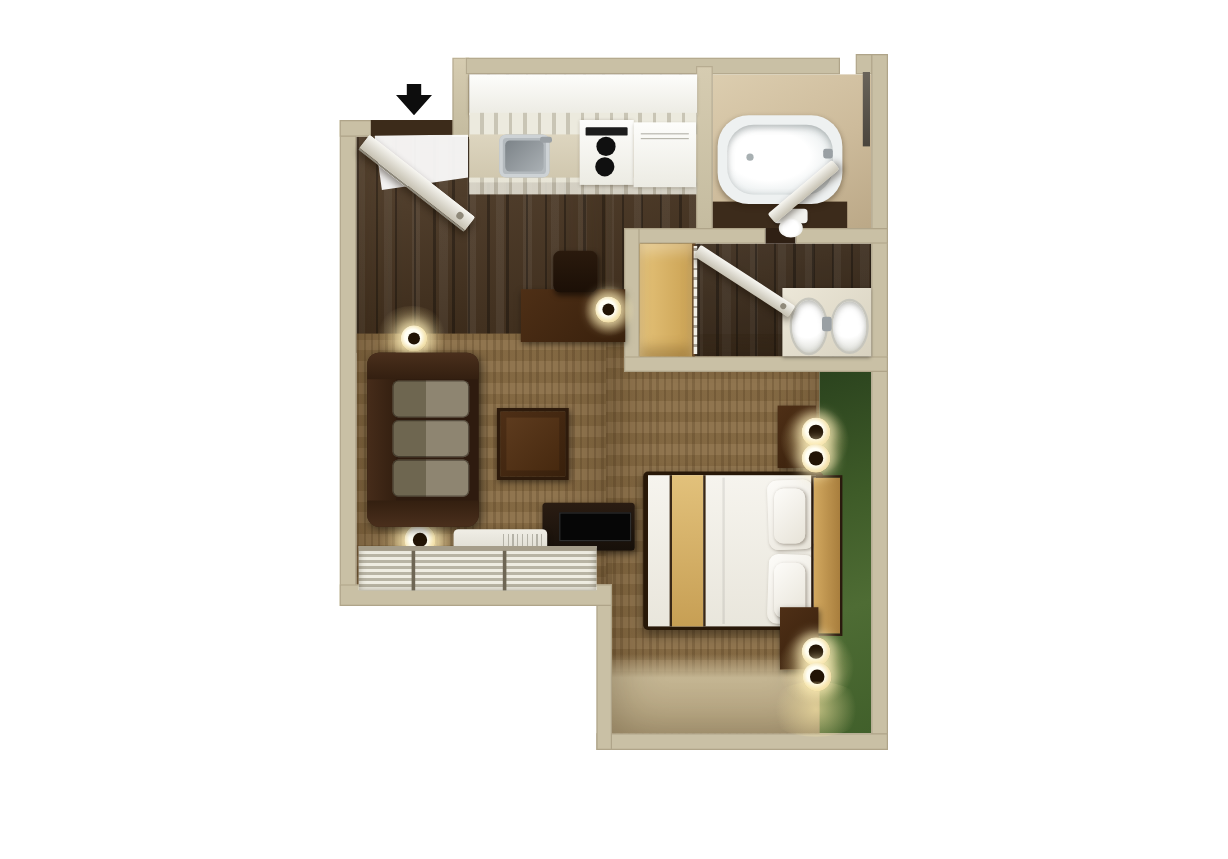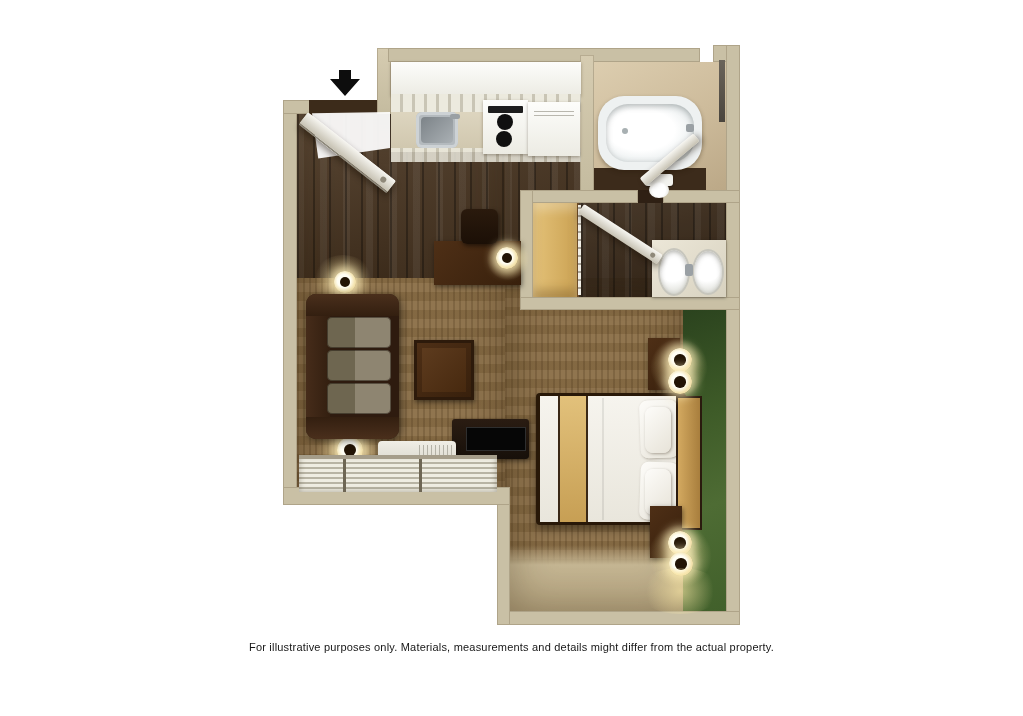--- a/index.html
+++ b/index.html
@@ -177,15 +177,14 @@
   <div class="lamp" style="left:668px;top:370px;width:24px;height:24px;"></div>
 
   <div class="darkwoodfurn" style="left:650px;top:506px;width:32px;height:52px;"></div>
   <div class="glow" style="left:648px;top:524px;width:64px;height:64px;"></div>
   <div class="lamp" style="left:668px;top:531px;width:24px;height:24px;"></div>
   <div class="lamp" style="left:669px;top:552px;width:24px;height:24px;"></div>
   <div class="glow" style="left:638px;top:568px;width:84px;height:46px;"></div>
 
   <div class="abs" style="left:330px;top:70px;width:30px;height:26px;background:#0d0d0d;clip-path:polygon(30% 0,70% 0,70% 35%,100% 35%,50% 100%,0 35%,30% 35%);"></div>
 
-  <div class="caption">For illustrative purposes only.  Materials, measurements and details might differ from the actual property.</div>
 
 </div>
 
 </body></html>

